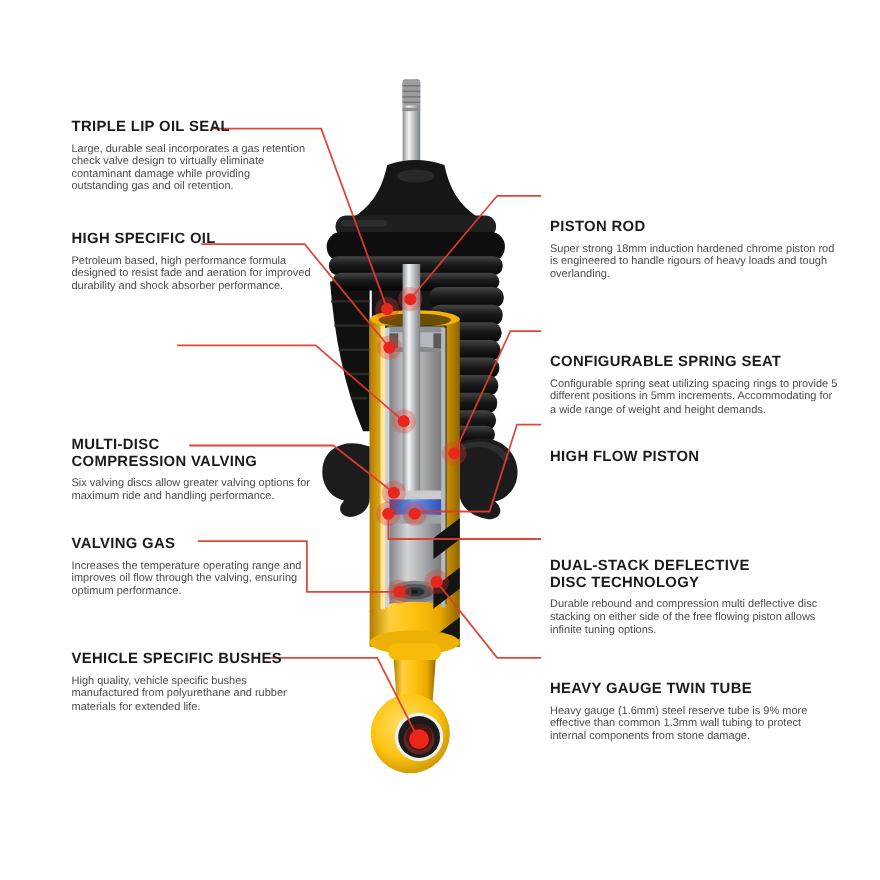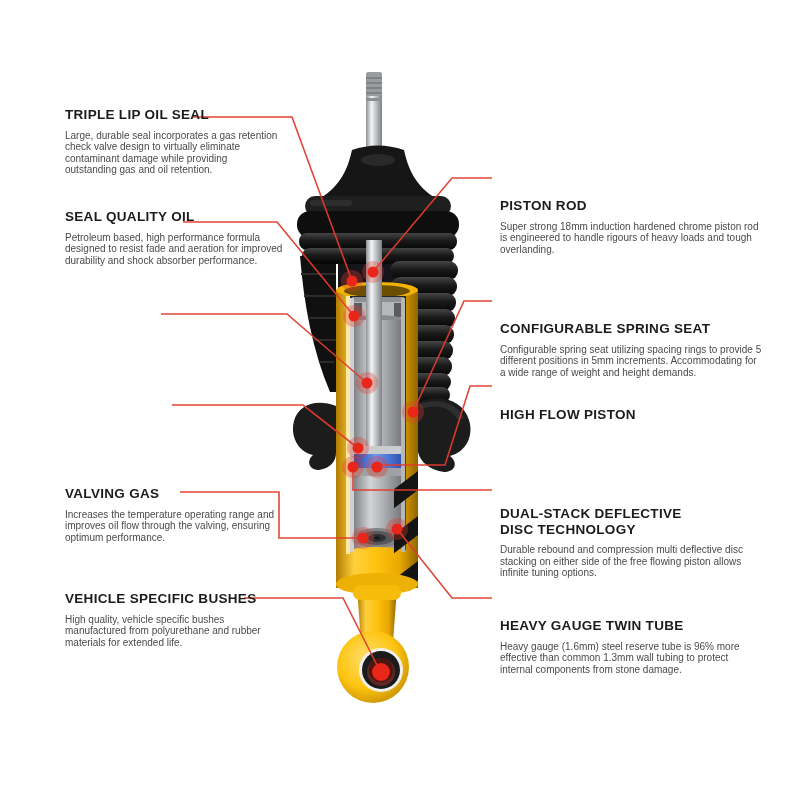--- a/index.html
+++ b/index.html
@@ -244,24 +244,30 @@
   </svg>
 
   <div class="callout left" style="top:107px">
     <h3>TRIPLE LIP OIL SEAL</h3>
     <p>Large, durable seal incorporates a gas retention
 check valve design to virtually eliminate
 contaminant damage while providing
 outstanding gas and oil retention.</p>
   </div>
   <div class="callout left" style="top:209px">
-    <h3>SEAL QUALITY OIL</h3>
+    <h3>HIGH SPECIFIC OIL</h3>
     <p>Petroleum based, high performance formula
 designed to resist fade and aeration for improved
 durability and shock absorber performance.</p>
+  </div>
+  <div class="callout left" style="top:396px">
+    <h3>MULTI-DISC
+COMPRESSION VALVING</h3>
+    <p>Six valving discs allow greater valving options for
+maximum ride and handling performance.</p>
   </div>
   <div class="callout left" style="top:486px">
     <h3>VALVING GAS</h3>
     <p>Increases the temperature operating range and
 improves oil flow through the valving, ensuring
 optimum performance.</p>
   </div>
   <div class="callout left" style="top:591px">
     <h3>VEHICLE SPECIFIC BUSHES</h3>
     <p>High quality, vehicle specific bushes
@@ -286,18 +292,18 @@
   </div>
   <div class="callout right" style="top:478px">
     <h3>DUAL-STACK DEFLECTIVE
 DISC TECHNOLOGY</h3>
     <p>Durable rebound and compression multi deflective disc
 stacking on either side of the free flowing piston allows
 infinite tuning options.</p>
   </div>
   <div class="callout right" style="top:590px">
     <h3>HEAVY GAUGE TWIN TUBE</h3>
-    <p>Heavy gauge (1.6mm) steel reserve tube is 96% more
+    <p>Heavy gauge (1.6mm) steel reserve tube is 9% more
 effective than common 1.3mm wall tubing to protect
 internal components from stone damage.</p>
   </div>
 
 </div>
 
 </body></html>

